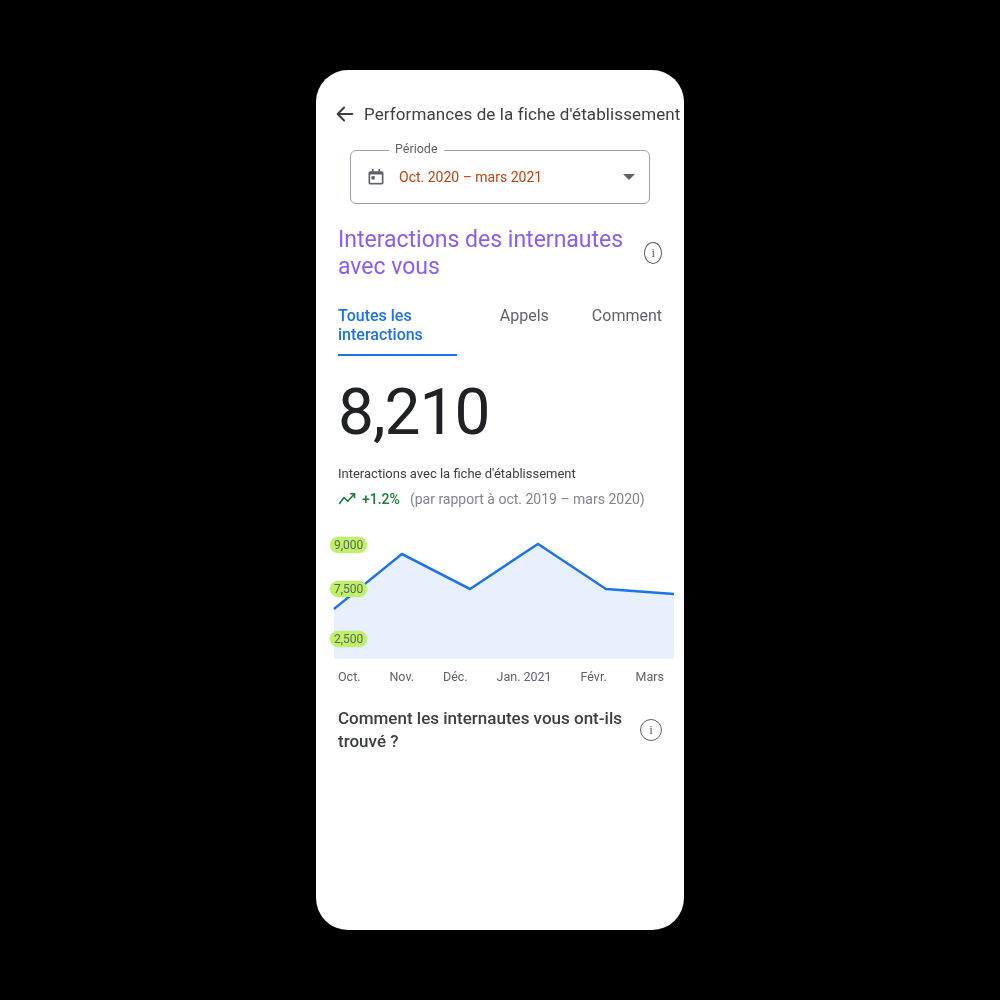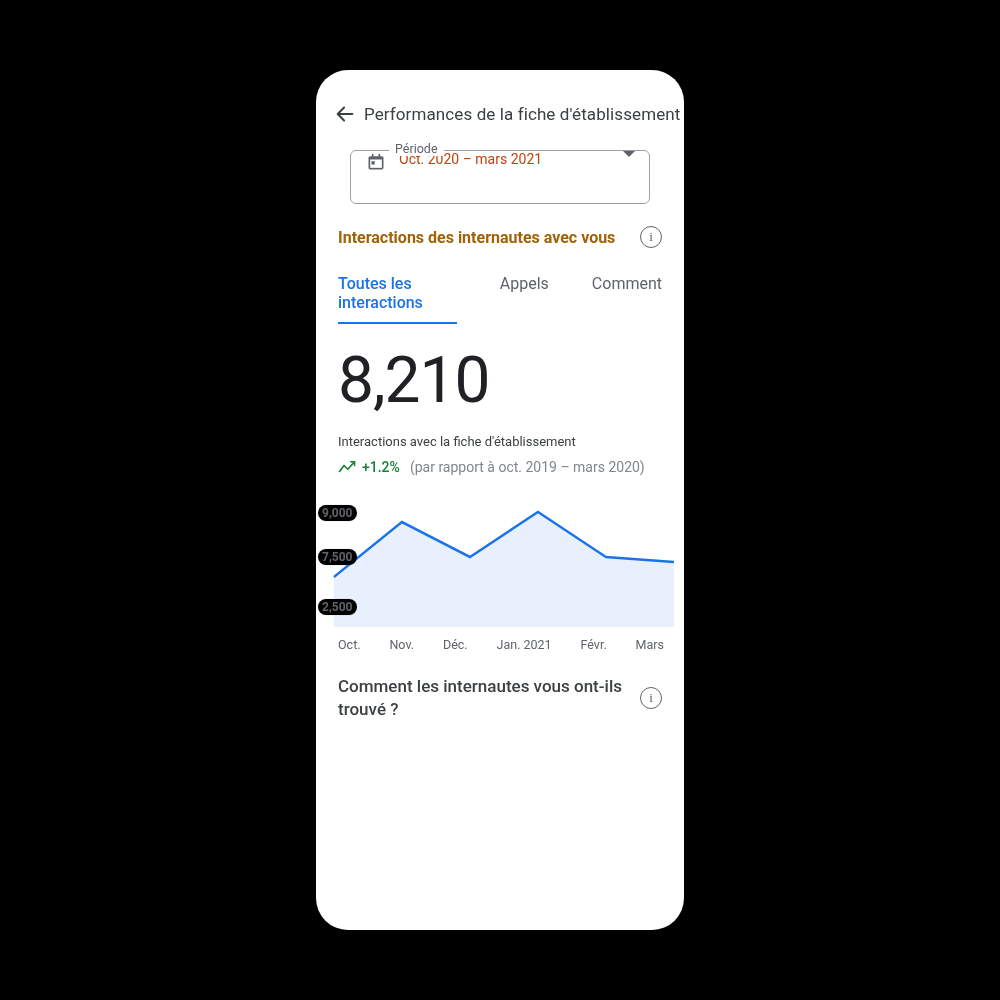--- a/index.html
+++ b/index.html
@@ -52,22 +52,22 @@
     justify-content: center;
     padding: 6px 0 22px 0;
   }
   .period-field {
     position: relative;
     border: 1px solid #9aa0a6;
     border-radius: 6px;
     width: 300px;
     height: 54px;
     display: flex;
-    align-items: flex-start;
-    padding: 0 14px;
+    align-items: center;
+    padding: 16px 14px;
     cursor: pointer;
   }
   .period-field .legend {
     position: absolute;
     top: -10px;
     left: 38px;
     background: #fff;
     padding: 0 6px;
     font-size: 12.5px;
     color: #5f6368;
@@ -89,23 +89,23 @@
     border-top: 6px solid #5f6368;
   }
 
   .section {
     padding: 0 22px;
   }
   .section-h {
     display:flex; align-items:center; justify-content:space-between;
   }
   .section-h h2 {
-    font-size: 16px;
-    font-weight: 700;
-    color: #a16207;
+    font-size: 23px;
+    font-weight: 400;
+    color: #8b5cf6;
   }
   .info-icon {
     width: 22px; height: 22px;
     border: 1.5px solid #5f6368;
     border-radius: 50%;
     display:flex; align-items:center; justify-content:center;
     font-size: 13px; color:#5f6368;
     font-family: serif;
     cursor:pointer;
   }
@@ -150,28 +150,27 @@
   .trend-cmp { color:#80868b; }
 
   .chart {
     margin: 22px 10px 0 0;
     position: relative;
     height: 160px;
   }
   .chart svg { width:100%; height:130px; }
   .ylabel {
     position:absolute;
-    left: 2px;
-    background:#000000;
+    left: 14px;
+    background:#bef264;
     border-radius: 10px;
     font-size:12px;
     color:#5f6368;
     padding:1px 4px;
     box-shadow: 0 0 0 1px rgba(0,0,0,0.04);
-    font-weight: bold;
   }
   .yl-9000 { top: 8px; }
   .yl-7500 { top: 52px; }
   .yl-2500 { top: 102px; }
   .xlabels {
     display:flex;
     justify-content: space-between;
     padding: 6px 10px 0 22px;
     font-size:12.5px;
     color:#5f6368;

